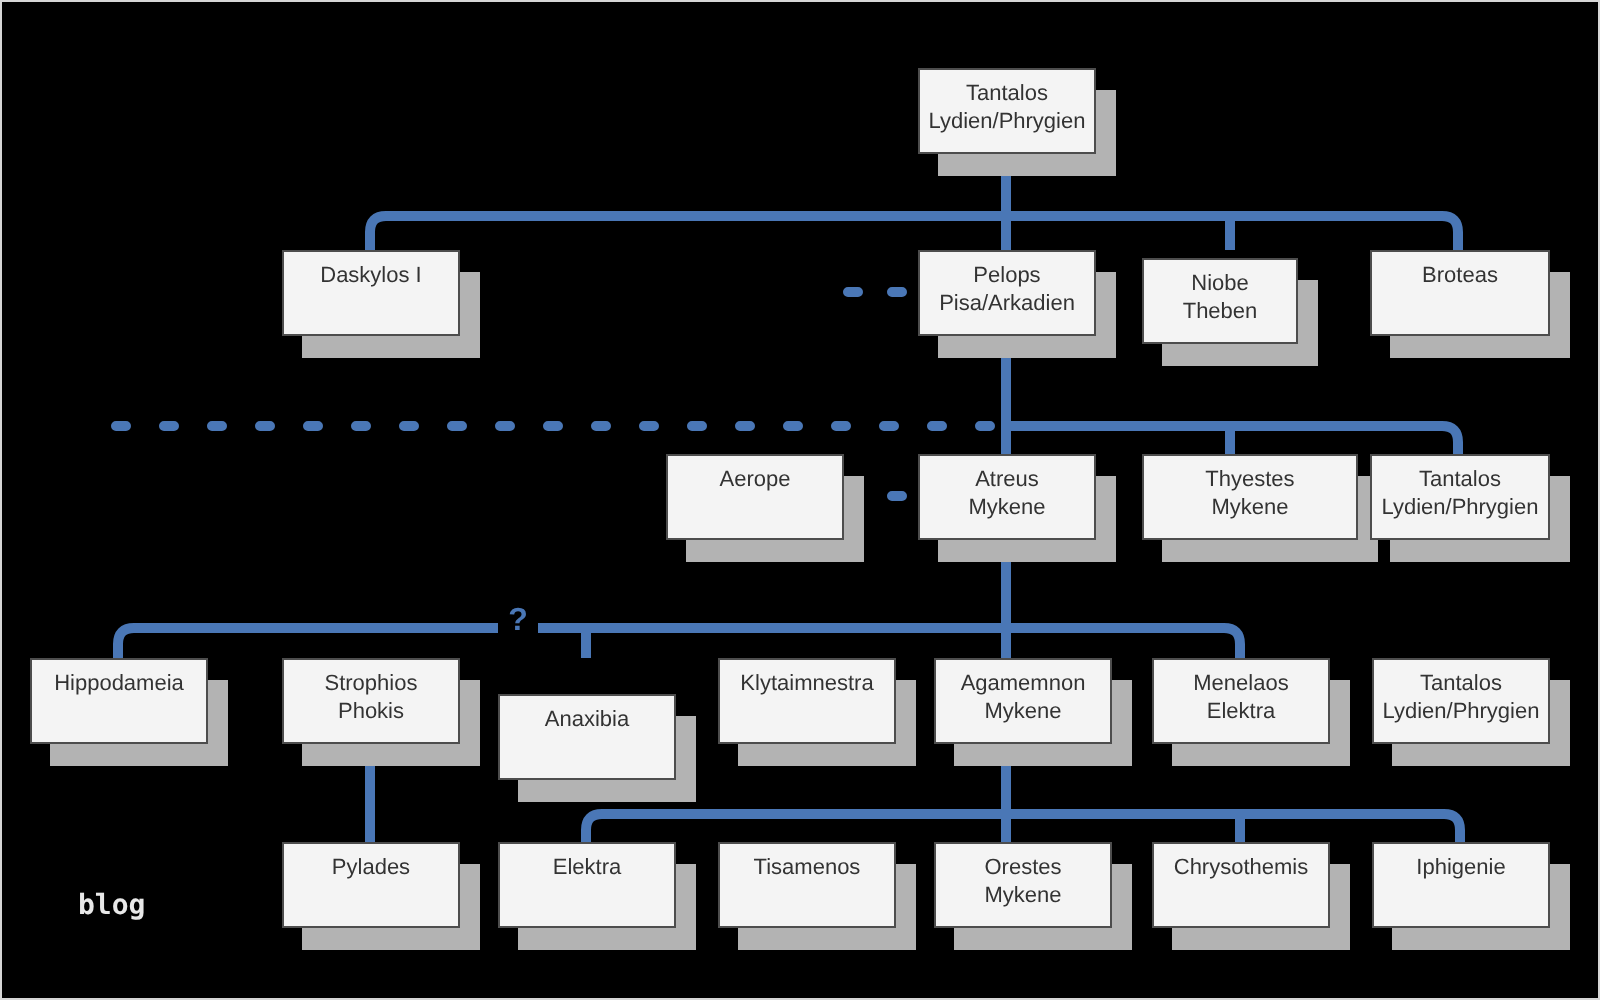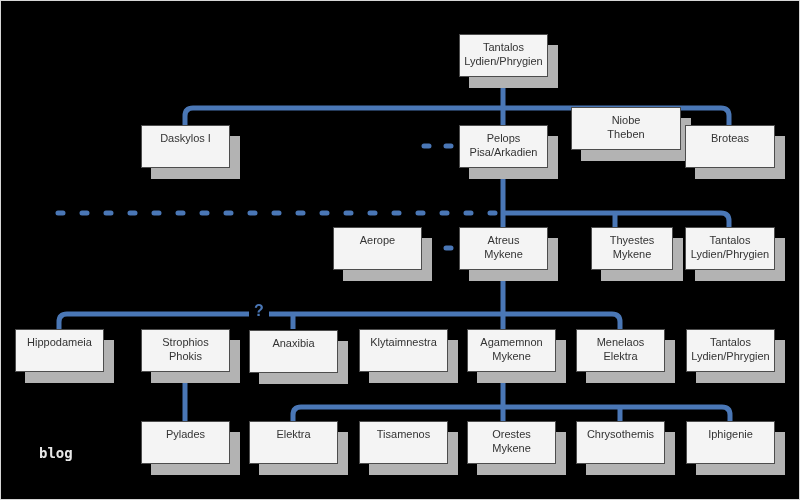--- a/index.html
+++ b/index.html
@@ -72,55 +72,55 @@
   </div>
 
   <div class="node" style="left:140px;top:124px">
     <span>Daskylos I</span>
     <span></span>
   </div>
   <div class="node" style="left:458px;top:124px">
     <span>Pelops</span>
     <span>Pisa/Arkadien</span>
   </div>
-  <div class="node" style="left:570px;top:106px;width:110px">
+  <div class="node" style="left:570px;top:128px;width:78px">
     <span>Niobe</span>
     <span>Theben</span>
   </div>
   <div class="node" style="left:684px;top:124px;width:90px">
     <span>Broteas</span>
     <span></span>
   </div>
 
   <div class="node" style="left:332px;top:226px">
     <span>Aerope</span>
     <span></span>
   </div>
   <div class="node" style="left:458px;top:226px">
     <span>Atreus</span>
     <span>Mykene</span>
   </div>
-  <div class="node" style="left:590px;top:226px;width:82px">
+  <div class="node" style="left:570px;top:226px;width:108px">
     <span>Thyestes</span>
     <span>Mykene</span>
   </div>
   <div class="node" style="left:684px;top:226px;width:90px">
     <span>Tantalos</span>
     <span>Lydien/Phrygien</span>
   </div>
 
   <div class="node" style="left:14px;top:328px">
     <span>Hippodameia</span>
     <span></span>
   </div>
   <div class="node" style="left:140px;top:328px">
     <span>Strophios</span>
     <span>Phokis</span>
   </div>
-  <div class="node" style="left:248px;top:329px">
+  <div class="node" style="left:248px;top:346px">
     <span>Anaxibia</span>
     <span></span>
   </div>
   <div class="node" style="left:358px;top:328px">
     <span>Klytaimnestra</span>
     <span></span>
   </div>
   <div class="node" style="left:466px;top:328px">
     <span>Agamemnon</span>
     <span>Mykene</span>

